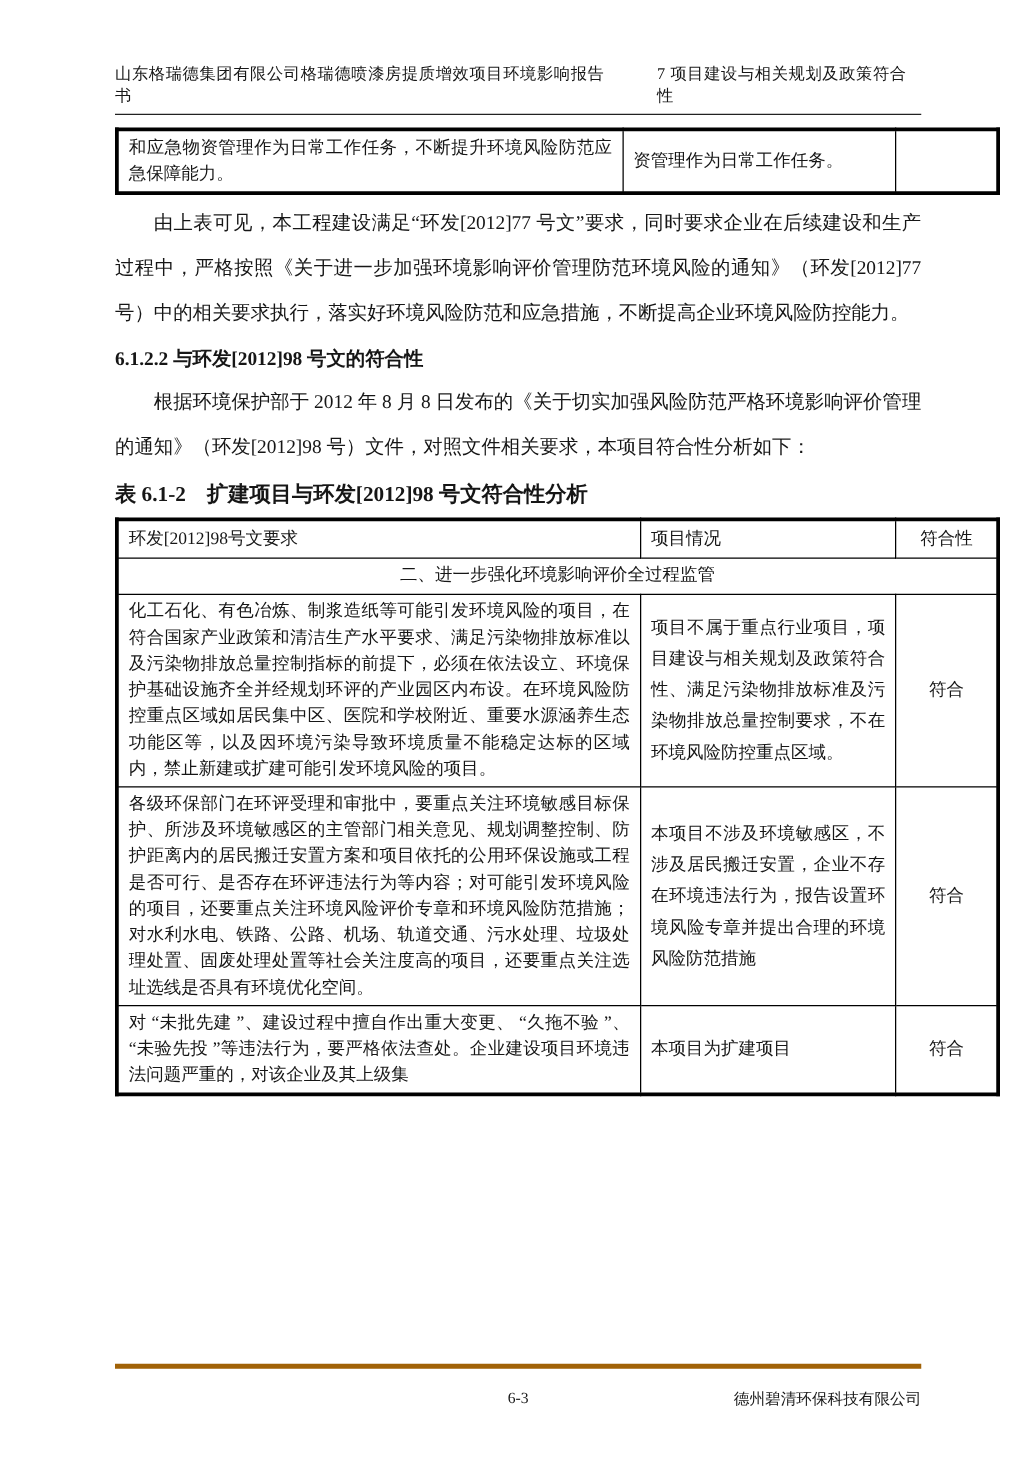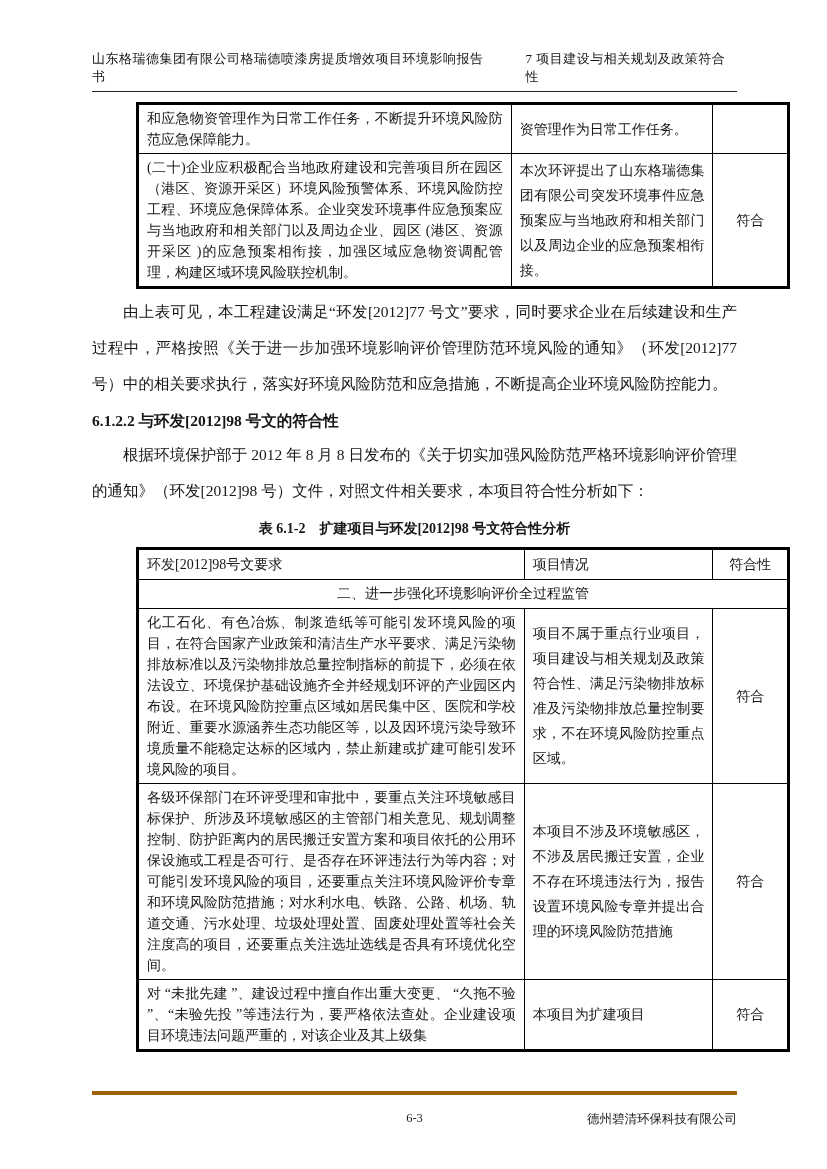--- a/index.html
+++ b/index.html
@@ -28,25 +28,24 @@
     font-size: 13px;
     letter-spacing: 0.5px;
     padding-bottom: 5px;
     border-bottom: 1px solid #222;
     gap: 32px;
   }
   .doc-header .right { font-weight: normal; }
   
   table {
     border-collapse: collapse;
-    width: 654px;
+    width: 708px;
     table-layout: fixed;
     font-size: 14px;
     color: #161616;
-    margin-left: 44px;
   }
   table.outer-thick { border: 3px solid #000; }
   td, th {
     border: 1px solid #000;
     vertical-align: middle;
     padding: 3px 8px;
     text-align: justify;
     line-height: 21px;
     font-weight: normal;
   }
@@ -71,23 +70,23 @@
     text-indent: 2em;
     margin-top: 5px;
   }
   .sec-heading {
     font-size: 15.5px;
     font-weight: bold;
     line-height: 33px;
     margin-top: 2px;
   }
   .table-caption {
-    font-size: 14px;
+    font-size: 17px;
     font-weight: bold;
-    text-align: center;
+    text-align: left;
     line-height: 24px;
     margin: 8px 0 6px 0;
   }
   .mt10 { margin-top: 10px; }
   
   .doc-footer {
     position: absolute;
     left: 92px;
     top: 1091px;
     width: 645px;
@@ -121,25 +120,20 @@
       <colgroup>
           <col class="c1">
           <col class="c2">
           <col class="c3">
         </colgroup>
       <tbody>
         <tr>
           <td>和应急物资管理作为日常工作任务，不断提升环境风险防范应急保障能力。</td>
           <td class="situation-cell">资管理作为日常工作任务。</td>
           <td class="center"></td>
-        </tr>
-        <tr>
-          <td>(二十)企业应积极配合当地政府建设和完善项目所在园区（港区、资源开采区）环境风险预警体系、环境风险防控工程、环境应急保障体系。企业突发环境事件应急预案应与当地政府和相关部门以及周边企业、园区 (港区、资源开采区 )的应急预案相衔接，加强区域应急物资调配管理，构建区域环境风险联控机制。</td>
-          <td class="situation-cell">本次环评提出了山东格瑞德集团有限公司突发环境事件应急预案应与当地政府和相关部门以及周边企业的应急预案相衔接。</td>
-          <td class="center">符合</td>
         </tr>
       </tbody>
     </table>
 
     <p class="para">由上表可见，本工程建设满足“环发[2012]77 号文”要求，同时要求企业在后续建设和生产过程中，严格按照《关于进一步加强环境影响评价管理防范环境风险的通知》（环发[2012]77 号）中的相关要求执行，落实好环境风险防范和应急措施，不断提高企业环境风险防控能力。</p>
 
     <h3 class="sec-heading">6.1.2.2 与环发[2012]98 号文的符合性</h3>
 
     <p class="para" style="margin-top:0;">根据环境保护部于 2012 年 8 月 8 日发布的《关于切实加强风险防范严格环境影响评价管理的通知》（环发[2012]98 号）文件，对照文件相关要求，本项目符合性分析如下：</p>
 

